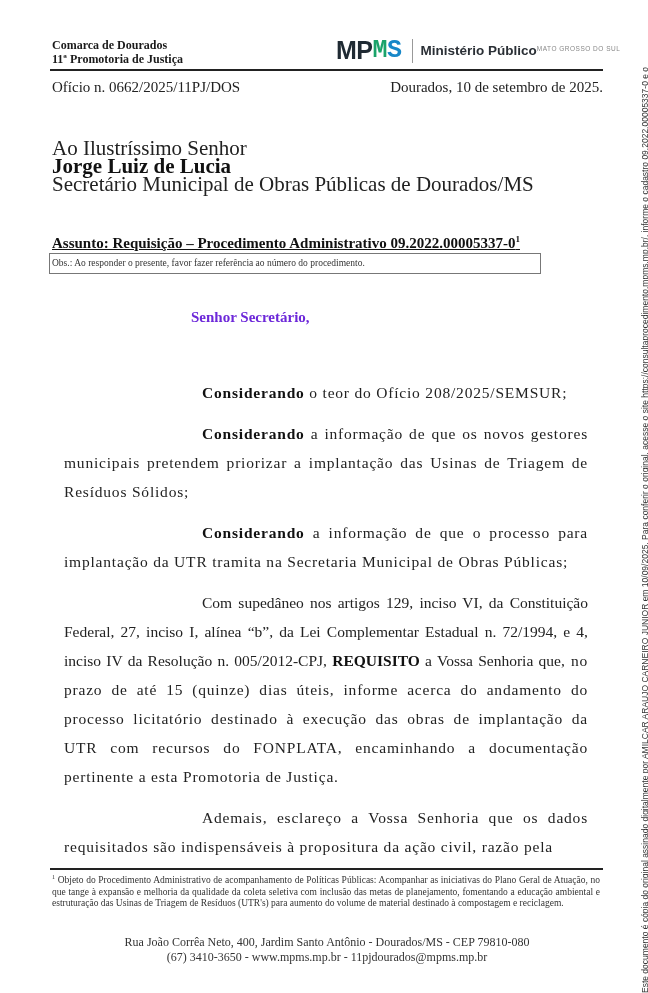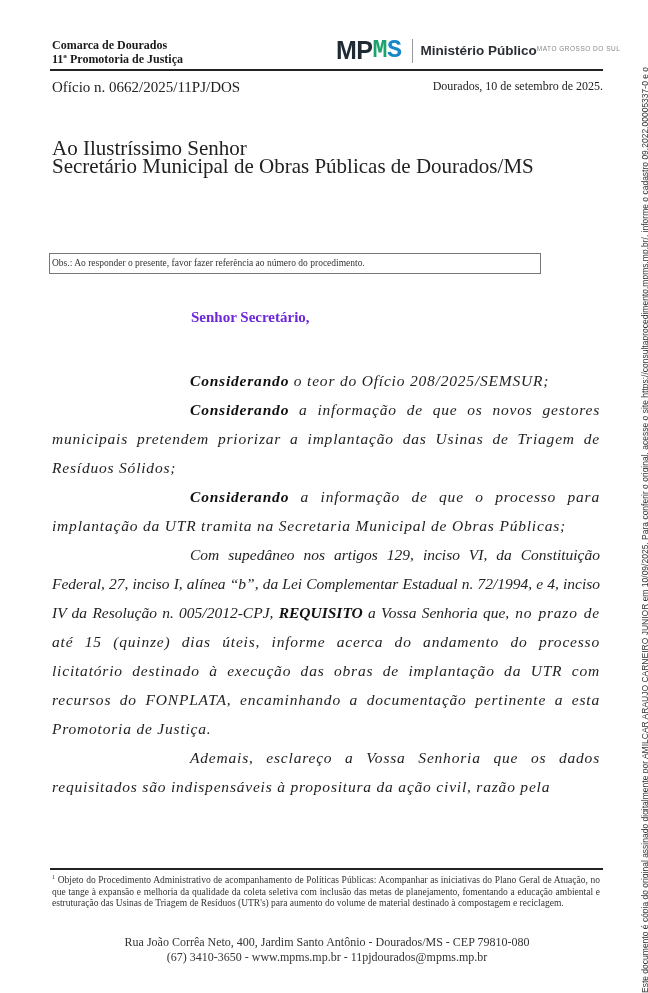--- a/index.html
+++ b/index.html
@@ -11,30 +11,30 @@
     .logo-mp { font-family:"Liberation Sans","DejaVu Sans",sans-serif; font-weight:bold; font-size:25px; letter-spacing:-0.5px; color:#1f2a33; }
     .logo-ms { font-family:Liberation Mono, monospace; font-weight:bold; font-size:25px; letter-spacing:-0.5px; }
     .logo-ms .m { color:#1aa36a; }
     .logo-ms .s { color:#1787c8; }
     .logo-sep { width:1px; height:24px; background:#999; margin:0 8px 0 10px; }
     .logo-txt { display:flex; flex-direction:row; font-family:"Liberation Sans","DejaVu Sans",sans-serif; }
     .logo-t1 { font-size:13.5px; font-weight:bold; color:#2a2f35; line-height:14px; }
     .logo-t2 { font-size:6.5px; color:#888; letter-spacing:0.5px; line-height:9px; }
     .hdr-rule { position:absolute; left:38px; top:69px; width:553px; height:1.5px; background:#222; }
     .oficio { position:absolute; left:40px; top:79px; font-size:15px; }
-    .date { position:absolute; right:57px; top:79px; font-size:12px; }
+    .date { position:absolute; right:57px; top:79px; font-size:15px; }
     .addr { position:absolute; left:40px; top:139px; font-size:21px; line-height:18px; }
     .addr .name { font-weight:bold; color:#111; }
     .subject { position:absolute; left:40px; top:234px; font-size:15px; font-weight:bold; text-decoration:underline; color:#111; }
     .subject sup { font-size:9px; text-decoration:none; }
     .obs { position:absolute; left:37px; top:253px; width:492px; height:21px; border:1px solid #777; box-sizing:border-box;
       font-size:9.5px; padding:4px 2px; color:#333; }
     .salute { position:absolute; left:179px; top:309px; font-size:15px; font-weight:bold; color:#6d28d9; }
     .body { position:absolute; left:40px; top:366px; width:548px; font-size:15.5px; line-height:29px; text-align:justify; letter-spacing:0.8px; }
-    .body p { margin:0; text-indent:138px;font-style:italic; }
+    .body p { margin:12px; text-indent:138px; }
     .body b { color:#111; }
     .body .tight { letter-spacing:0; }
     .fn-rule { position:absolute; left:38px; top:868px; width:553px; height:1.5px; background:#222; }
     .footnote { position:absolute; left:40px; top:872px; width:548px; font-size:9.5px; line-height:11.5px; text-align:justify; color:#333; }
     .footnote sup { font-size:6px; }
     .address-footer { position:absolute; left:0; top:935px; width:630px; text-align:center; font-size:12px; line-height:15px; color:#333; }
     .side { position:absolute; left:628px; top:993px; transform-origin:0 0; transform:rotate(-90deg);
       font-family:"Liberation Sans","DejaVu Sans",sans-serif; font-size:8.5px; line-height:10px; white-space:nowrap; color:#333; width:993px; }
   </style>
 </head>
@@ -57,23 +57,25 @@
     </span>
   </div>
 
   <div class="hdr-rule"></div>
 
   <div class="oficio">Ofício n. 0662/2025/11PJ/DOS</div>
   <div class="date">Dourados, 10 de setembro de 2025.</div>
 
   <div class="addr">
     <div>Ao Ilustríssimo  Senhor</div>
+    <div class="name">Jorge Luiz de Lucia</div>
     <div>Secretário Municipal de Obras Públicas de Dourados/MS</div>
   </div>
 
+  <div class="subject"><span>Assunto: Requisição – Procedimento Administrativo 09.2022.00005337-0</span><sup>1</sup></div>
   <div class="obs">Obs.: Ao responder o presente, favor fazer referência ao número do procedimento.</div>
 
   <div class="salute">Senhor Secretário,</div>
 
   <div class="body">
     <p><b>Considerando</b><span> o teor do Ofício 208/2025/SEMSUR;</span></p>
     <p><b>Considerando</b><span> a informação de que os novos gestores municipais pretendem priorizar a implantação das Usinas de Triagem de Resíduos Sólidos;</span></p>
     <p><b>Considerando</b><span> a informação de que o processo para implantação da UTR tramita na Secretaria Municipal de Obras Públicas;</span></p>
     <p><span class="tight">Com supedâneo nos artigos 129, inciso VI, da Constituição Federal, 27, inciso I, alínea “b”, da Lei Complementar Estadual n. 72/1994, e 4, inciso IV da Resolução n. 005/2012-CPJ, </span><b class="tight">REQUISITO</b><span class="tight"> a Vossa Senhoria que,</span><span> no prazo de até 15 (quinze) dias úteis, informe acerca do andamento do processo licitatório destinado à execução das obras de implantação da UTR com recursos do FONPLATA, encaminhando a documentação pertinente a esta Promotoria de Justiça.</span></p>
     <p><span>Ademais, esclareço a Vossa Senhoria que os dados requisitados são indispensáveis à propositura da ação civil, razão pela</span></p>

